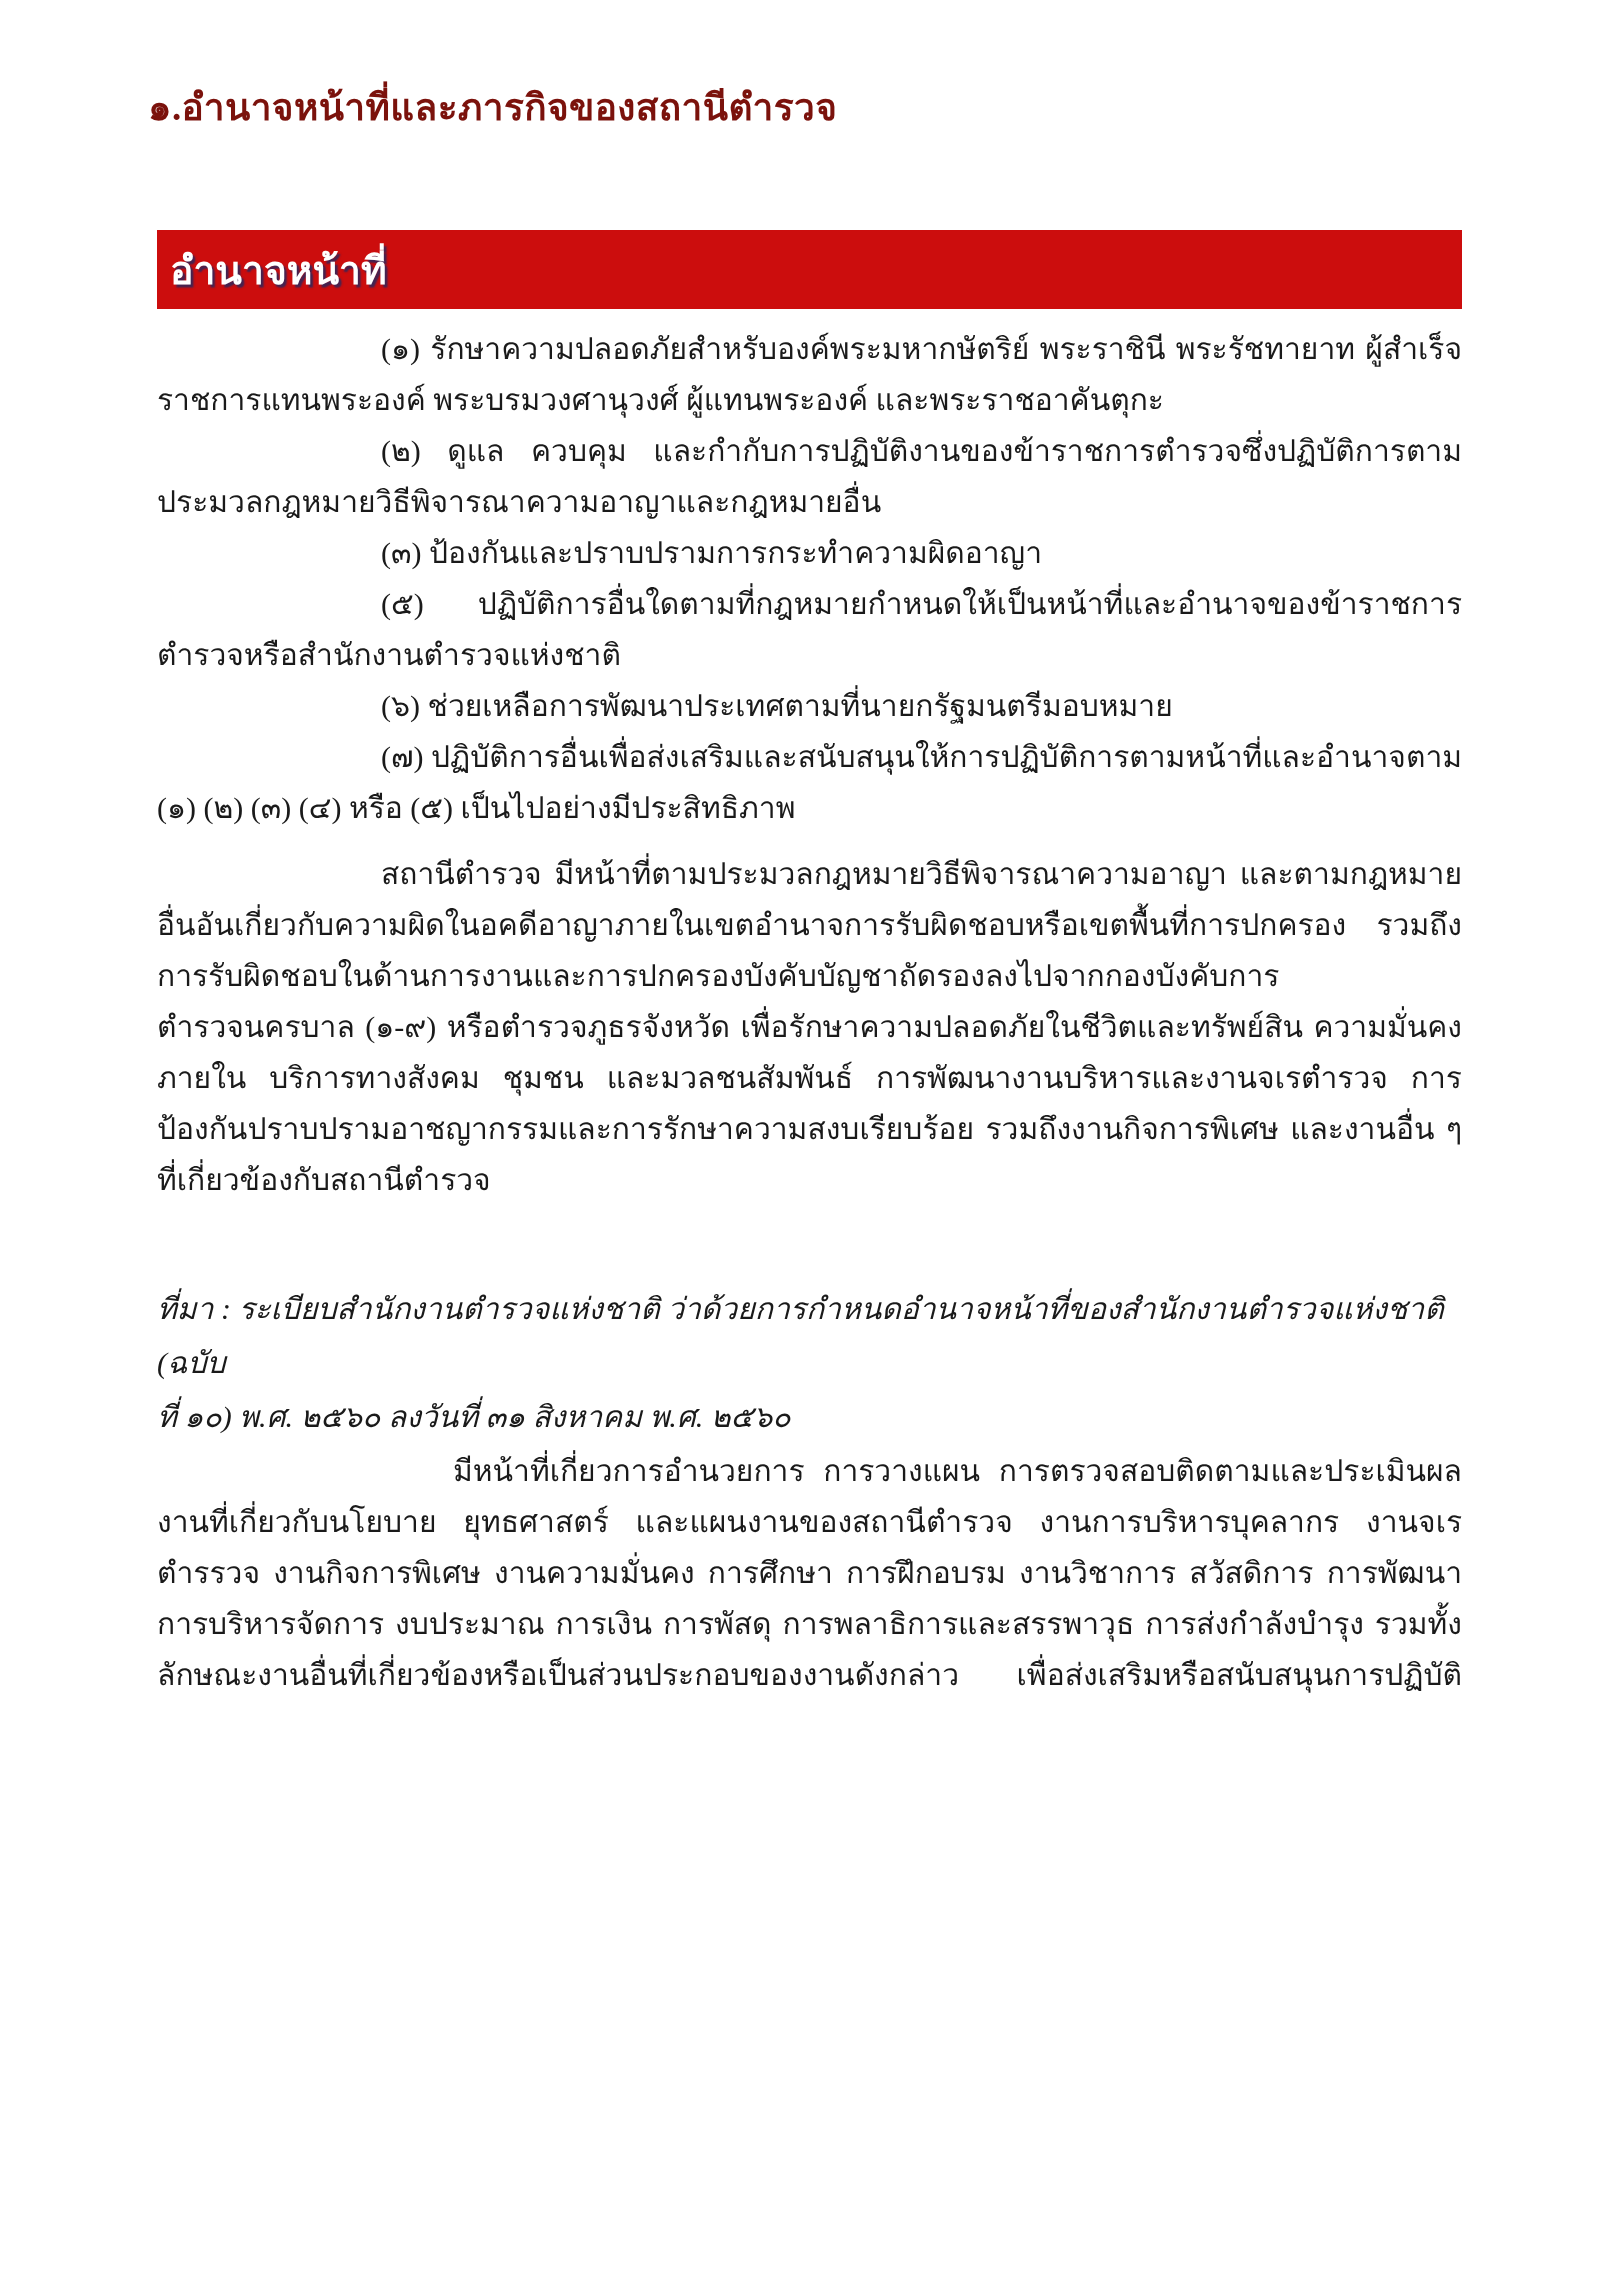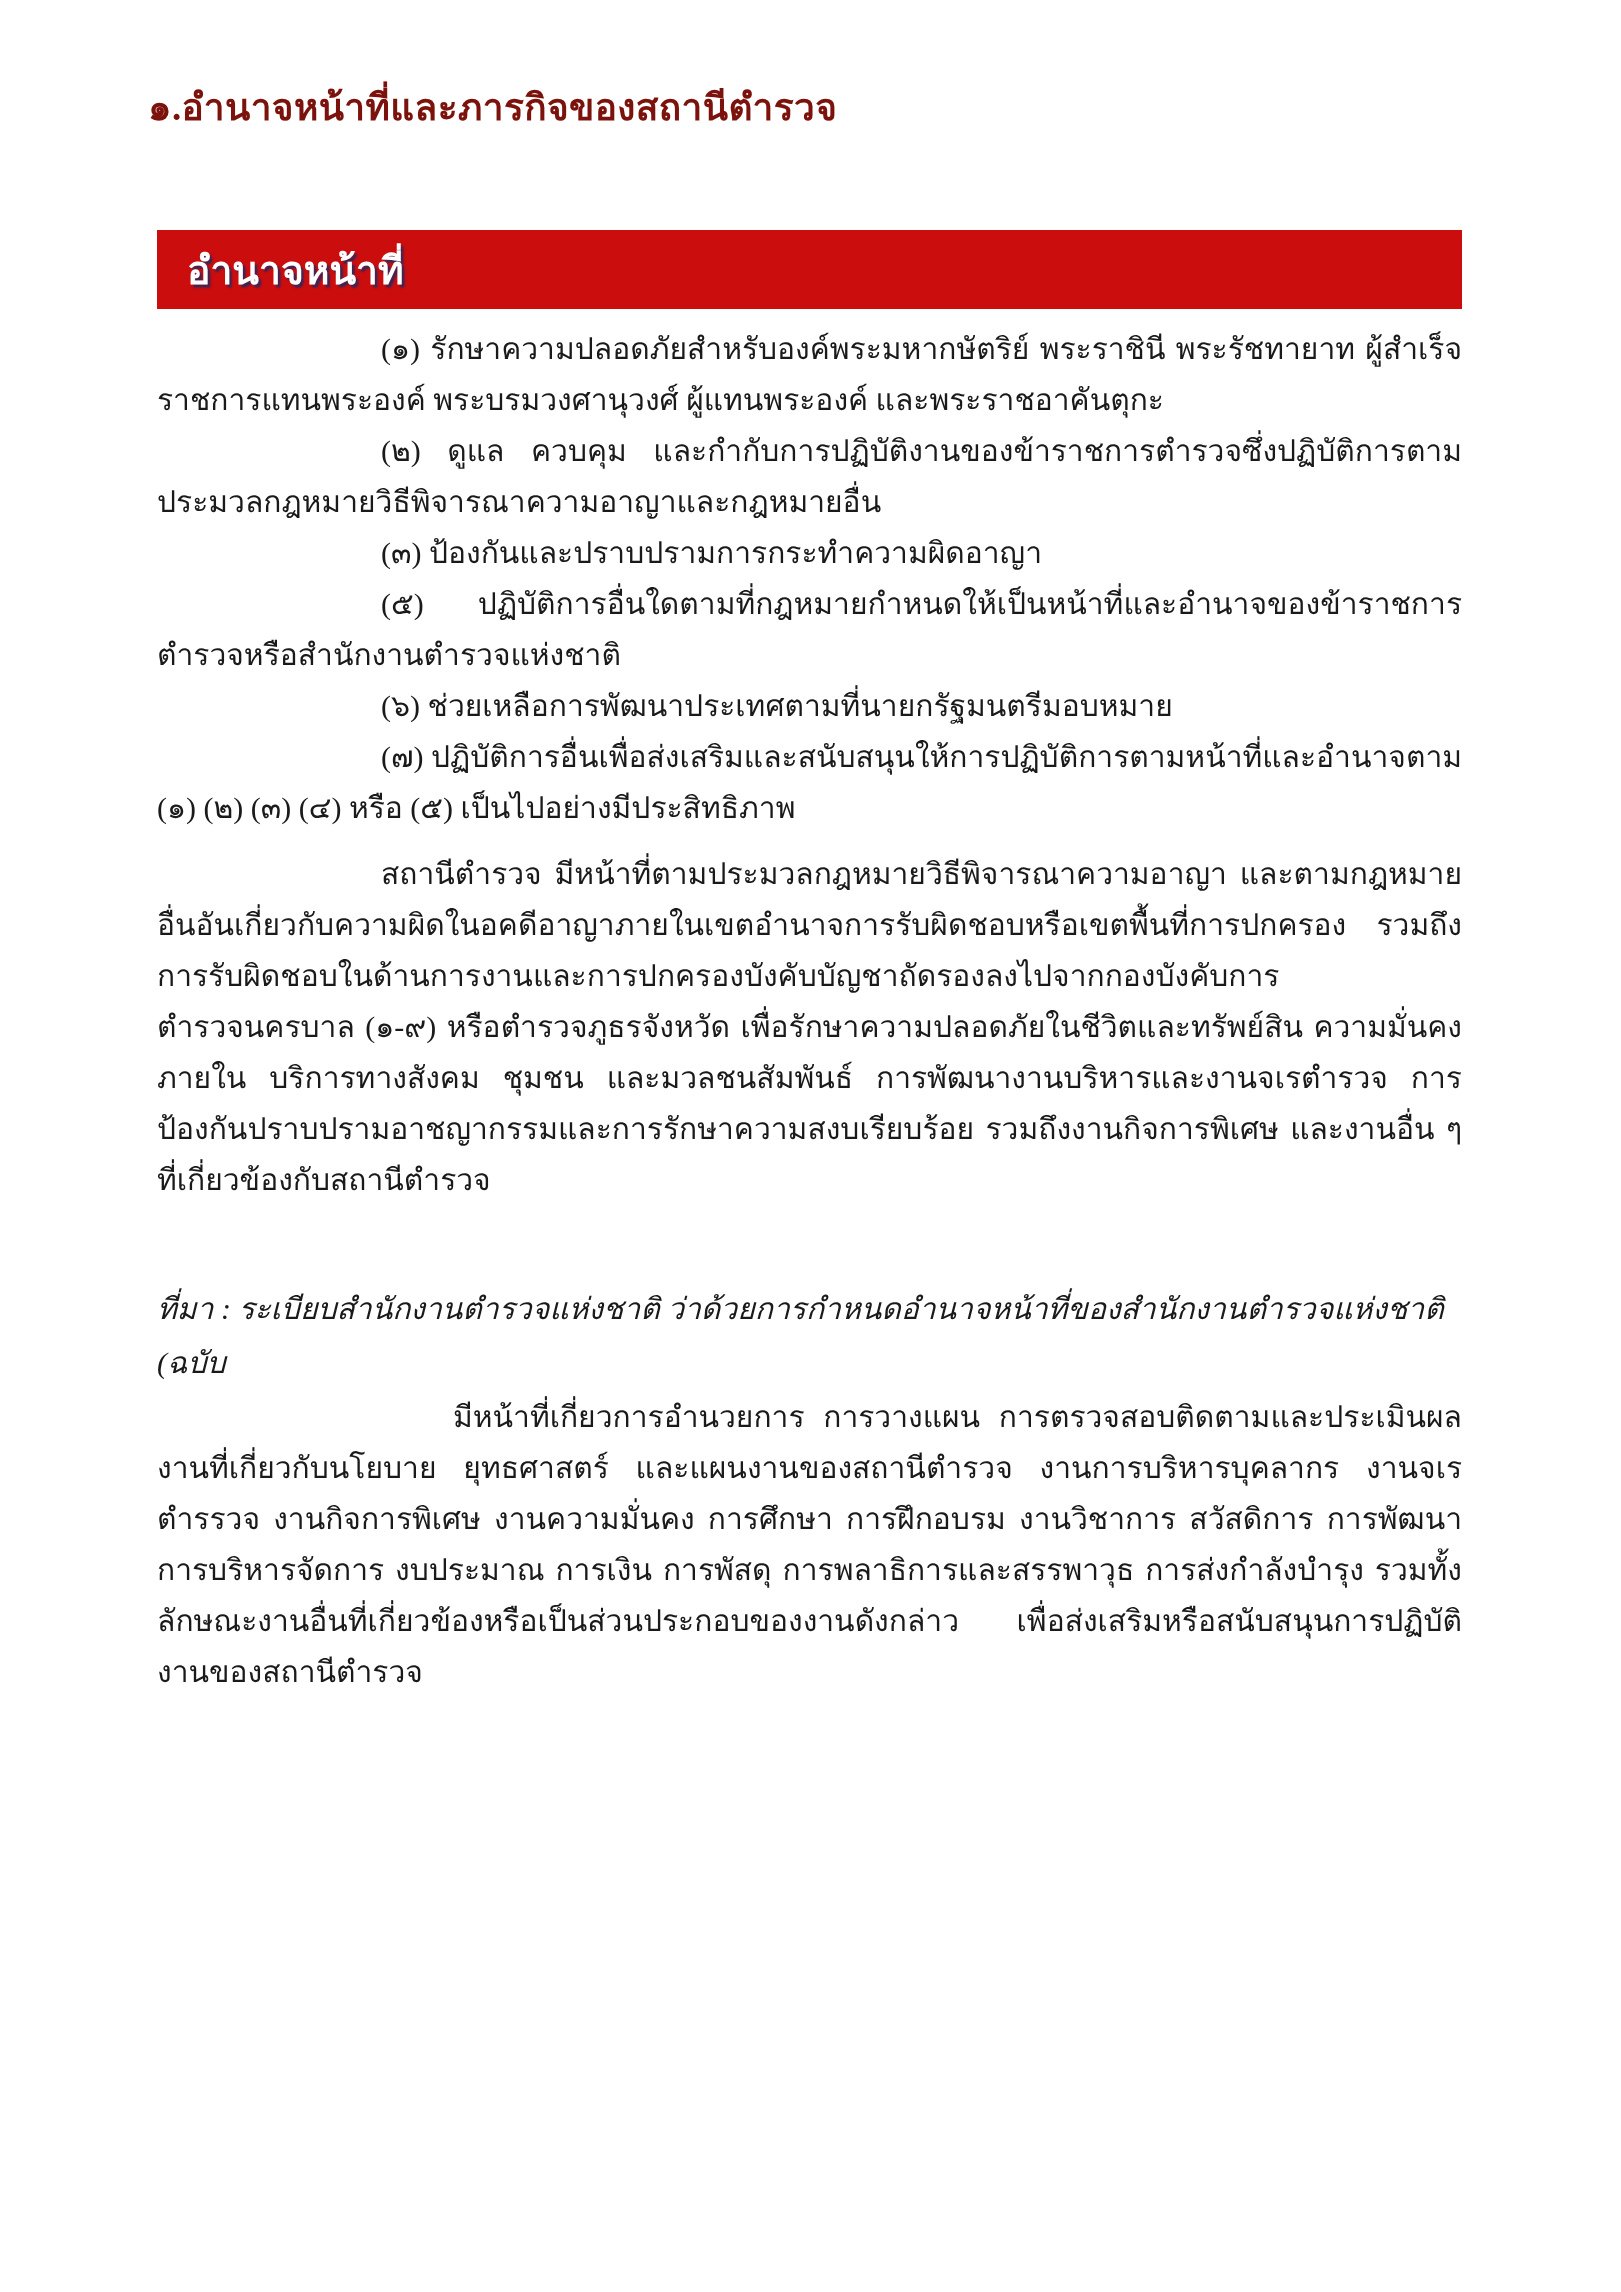--- a/index.html
+++ b/index.html
@@ -26,21 +26,21 @@
     color: var(--title-maroon, #7b120c);
     letter-spacing: 0.4px;
   }
   .banner {
     background: var(--banner-red, #cc0d0d);
     color: #ffffff;
     font-weight: bold;
     height: 79px;
     display: flex;
     align-items: center;
-    padding-left: 30px;
+    padding-left: 13px;
     box-sizing: border-box;
     text-shadow: 2.7px 2.7px 1.8px rgba(40, 40, 95, 0.85);
   }
   .banner-1 { margin-top: 95px; font-size: 39px; }
   .banner-2 { margin-top: 95px; font-size: 39px; }
   .banner-3 { margin-top: 70px; font-size: 33px; width: 1137px; text-shadow: 1.8px 1.8px 1.8px rgba(40,40,95,0.85); }
   .body-text {
     font-size: 30px;
     line-height: 51px;
     text-align: justify;
@@ -103,21 +103,21 @@
       <p class="numbered-item">(๗) ปฏิบัติการอื่นเพื่อส่งเสริมและสนับสนุนให้การปฏิบัติการตามหน้าที่และอำนาจตาม (๑) (๒) (๓) (๔) หรือ (๕) เป็นไปอย่างมีประสิทธิภาพ</p>
     </div>
 
 
 
     <div class="body-text para-block-2">
       <p class="mission-para">สถานีตำรวจ มีหน้าที่ตามประมวลกฎหมายวิธีพิจารณาความอาญา และตามกฎหมายอื่นอันเกี่ยวกับความผิดในอคดีอาญาภายในเขตอำนาจการรับผิดชอบหรือเขตพื้นที่การปกครอง รวมถึงการรับผิดชอบในด้านการงานและการปกครองบังคับบัญชาถัดรองลงไปจากกองบังคับการตำรวจนครบาล (๑-๙) หรือตำรวจภูธรจังหวัด เพื่อรักษาความปลอดภัยในชีวิตและทรัพย์สิน ความมั่นคงภายใน บริการทางสังคม ชุมชน และมวลชนสัมพันธ์ การพัฒนางานบริหารและงานจเรตำรวจ การป้องกันปราบปรามอาชญากรรมและการรักษาความสงบเรียบร้อย รวมถึงงานกิจการพิเศษ และงานอื่น ๆ ที่เกี่ยวข้องกับสถานีตำรวจ</p>
     </div>
 
     <p class="source-note source-2"><span>ที่มา  :  ระเบียบสำนักงานตำรวจแห่งชาติ ว่าด้วยการกำหนดอำนาจหน้าที่ของสำนักงานตำรวจแห่งชาติ (ฉบับ</span><br>
-    </p>
+    <span>ที่ ๑๐) พ.ศ. ๒๕๖๐ ลงวันที่ ๓๑ สิงหาคม พ.ศ. ๒๕๖๐</span></p>
 
 
 
     <div class="body-text">
       <p class="admin-para">มีหน้าที่เกี่ยวการอำนวยการ การวางแผน การตรวจสอบติดตามและประเมินผลงานที่เกี่ยวกับนโยบาย ยุทธศาสตร์ และแผนงานของสถานีตำรวจ งานการบริหารบุคลากร งานจเรตำรรวจ งานกิจการพิเศษ งานความมั่นคง การศึกษา การฝึกอบรม งานวิชาการ สวัสดิการ การพัฒนา การบริหารจัดการ งบประมาณ การเงิน การพัสดุ การพลาธิการและสรรพาวุธ การส่งกำลังบำรุง รวมทั้งลักษณะงานอื่นที่เกี่ยวข้องหรือเป็นส่วนประกอบของงานดังกล่าว เพื่อส่งเสริมหรือสนับสนุนการปฏิบัติงานของสถานีตำรวจ</p>
     </div>
 
   </div>
 
   <div class="bottom-sliver"></div>

